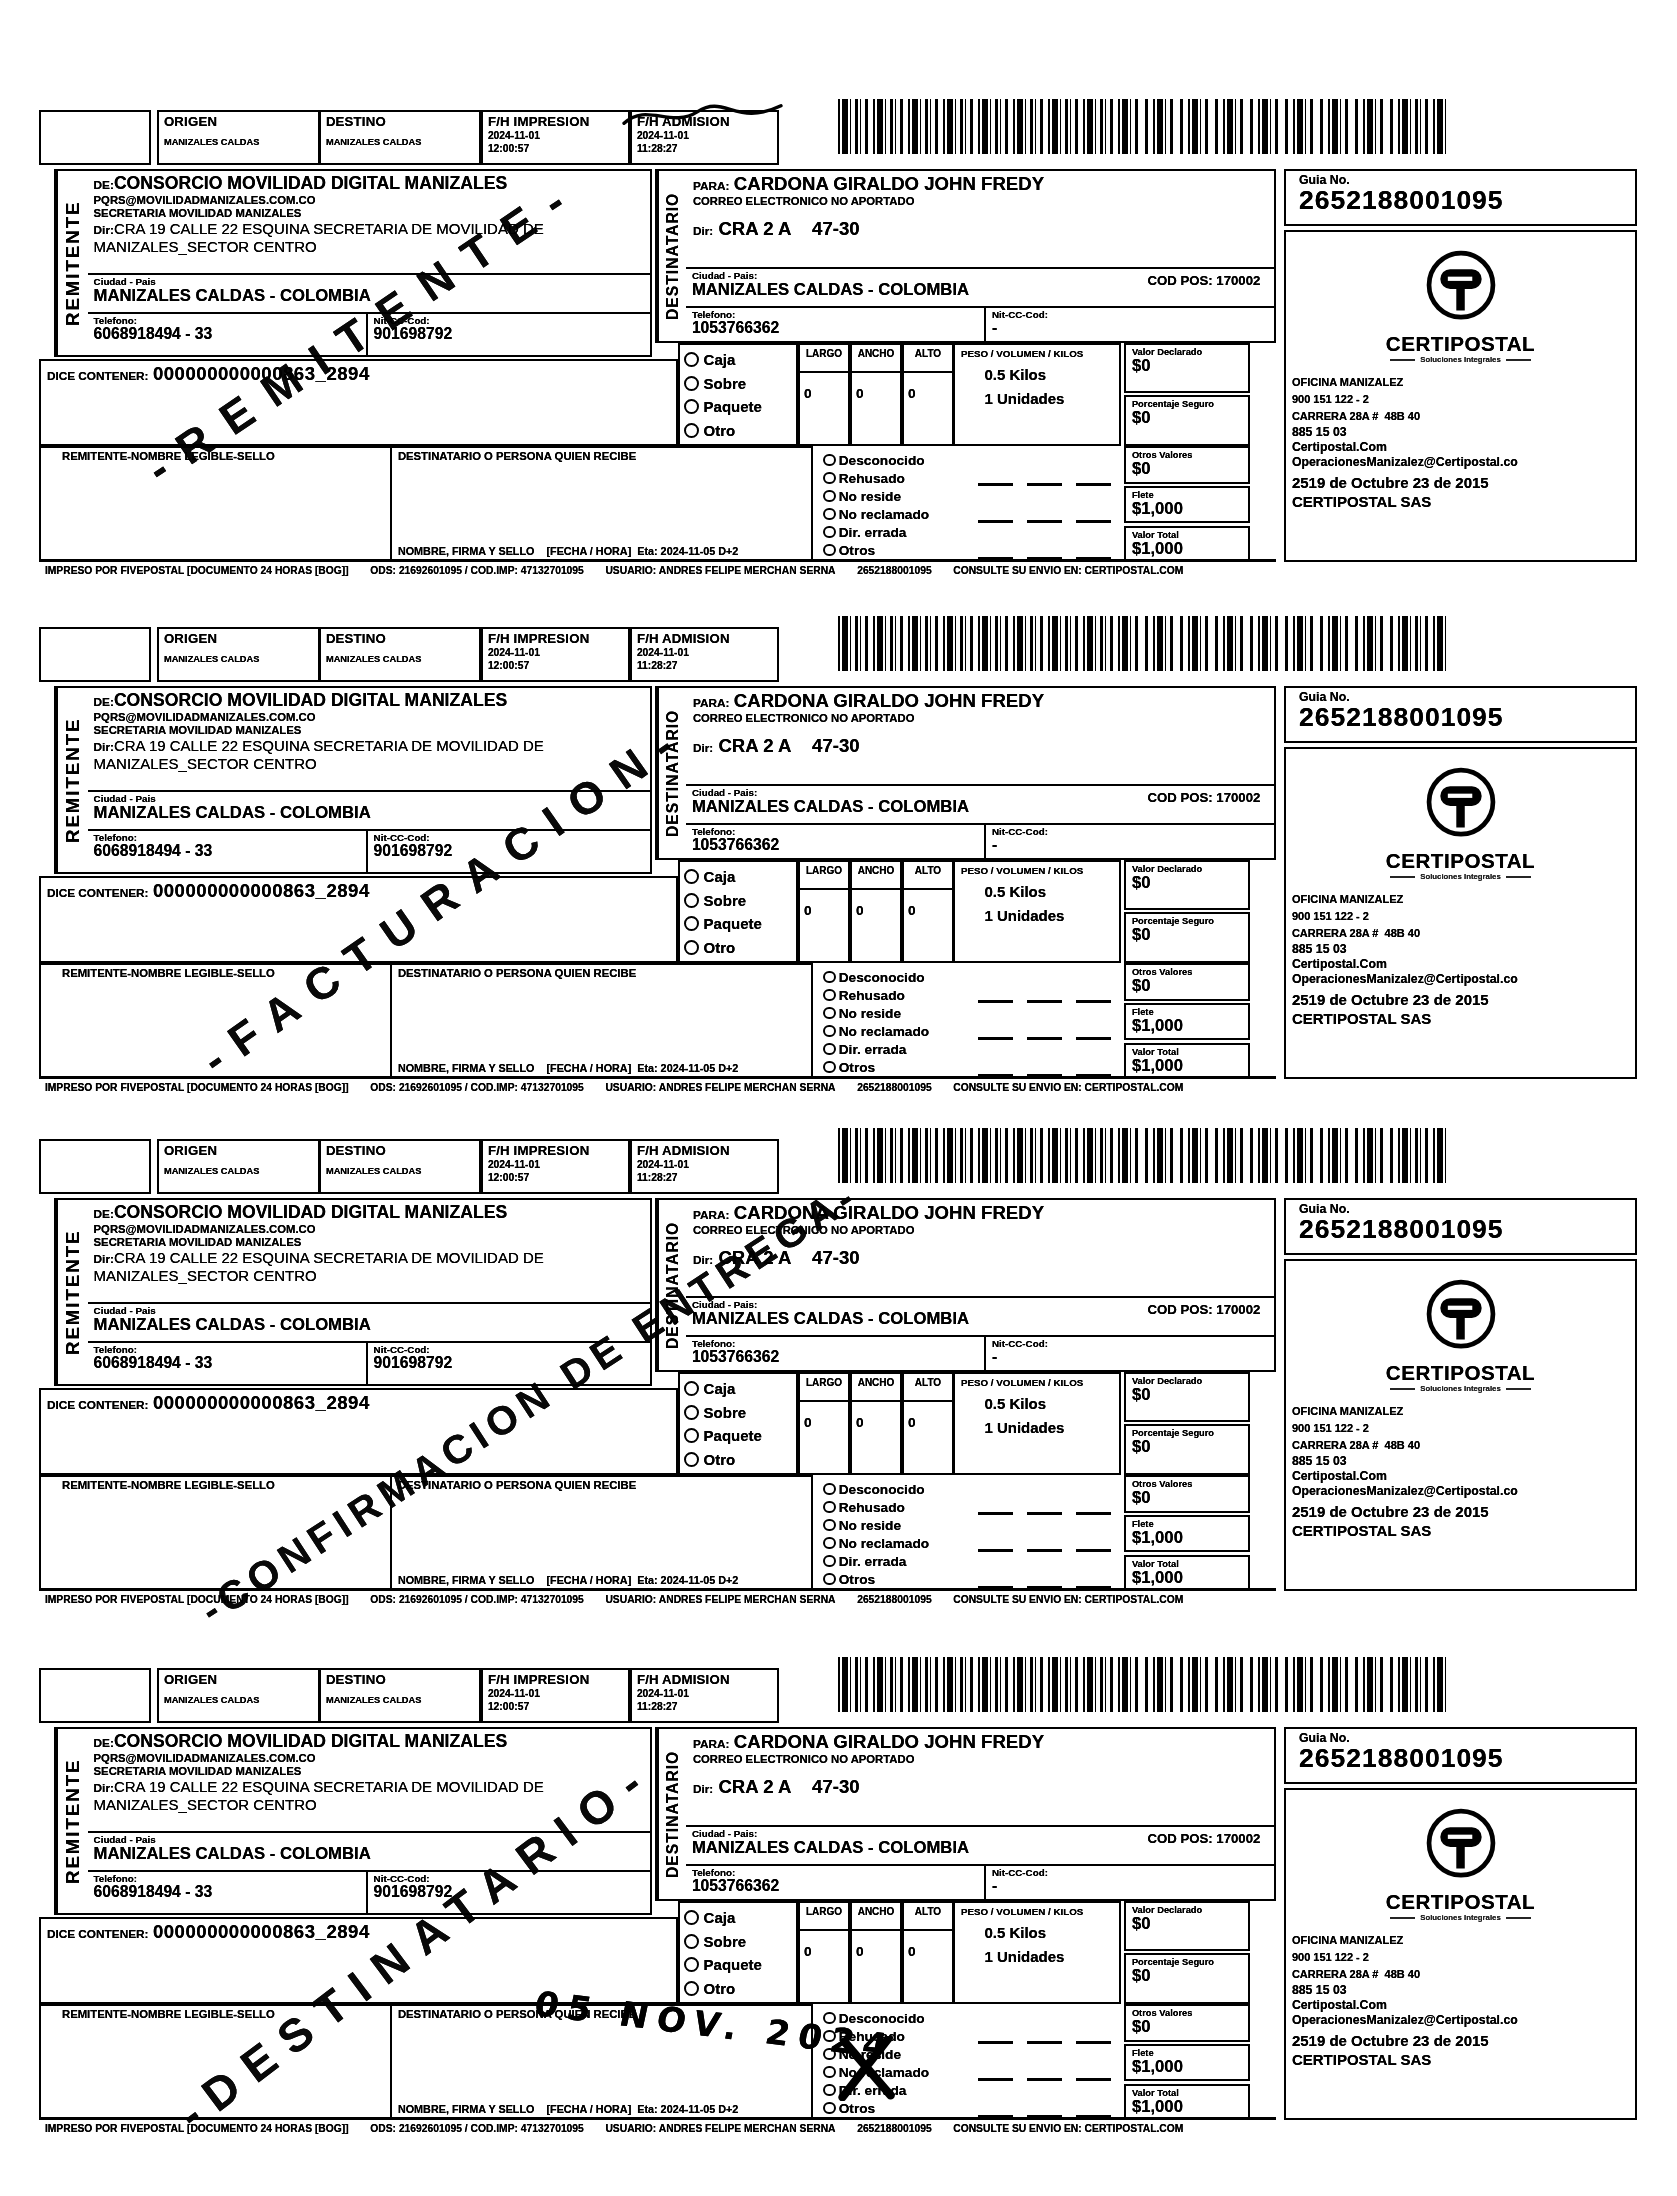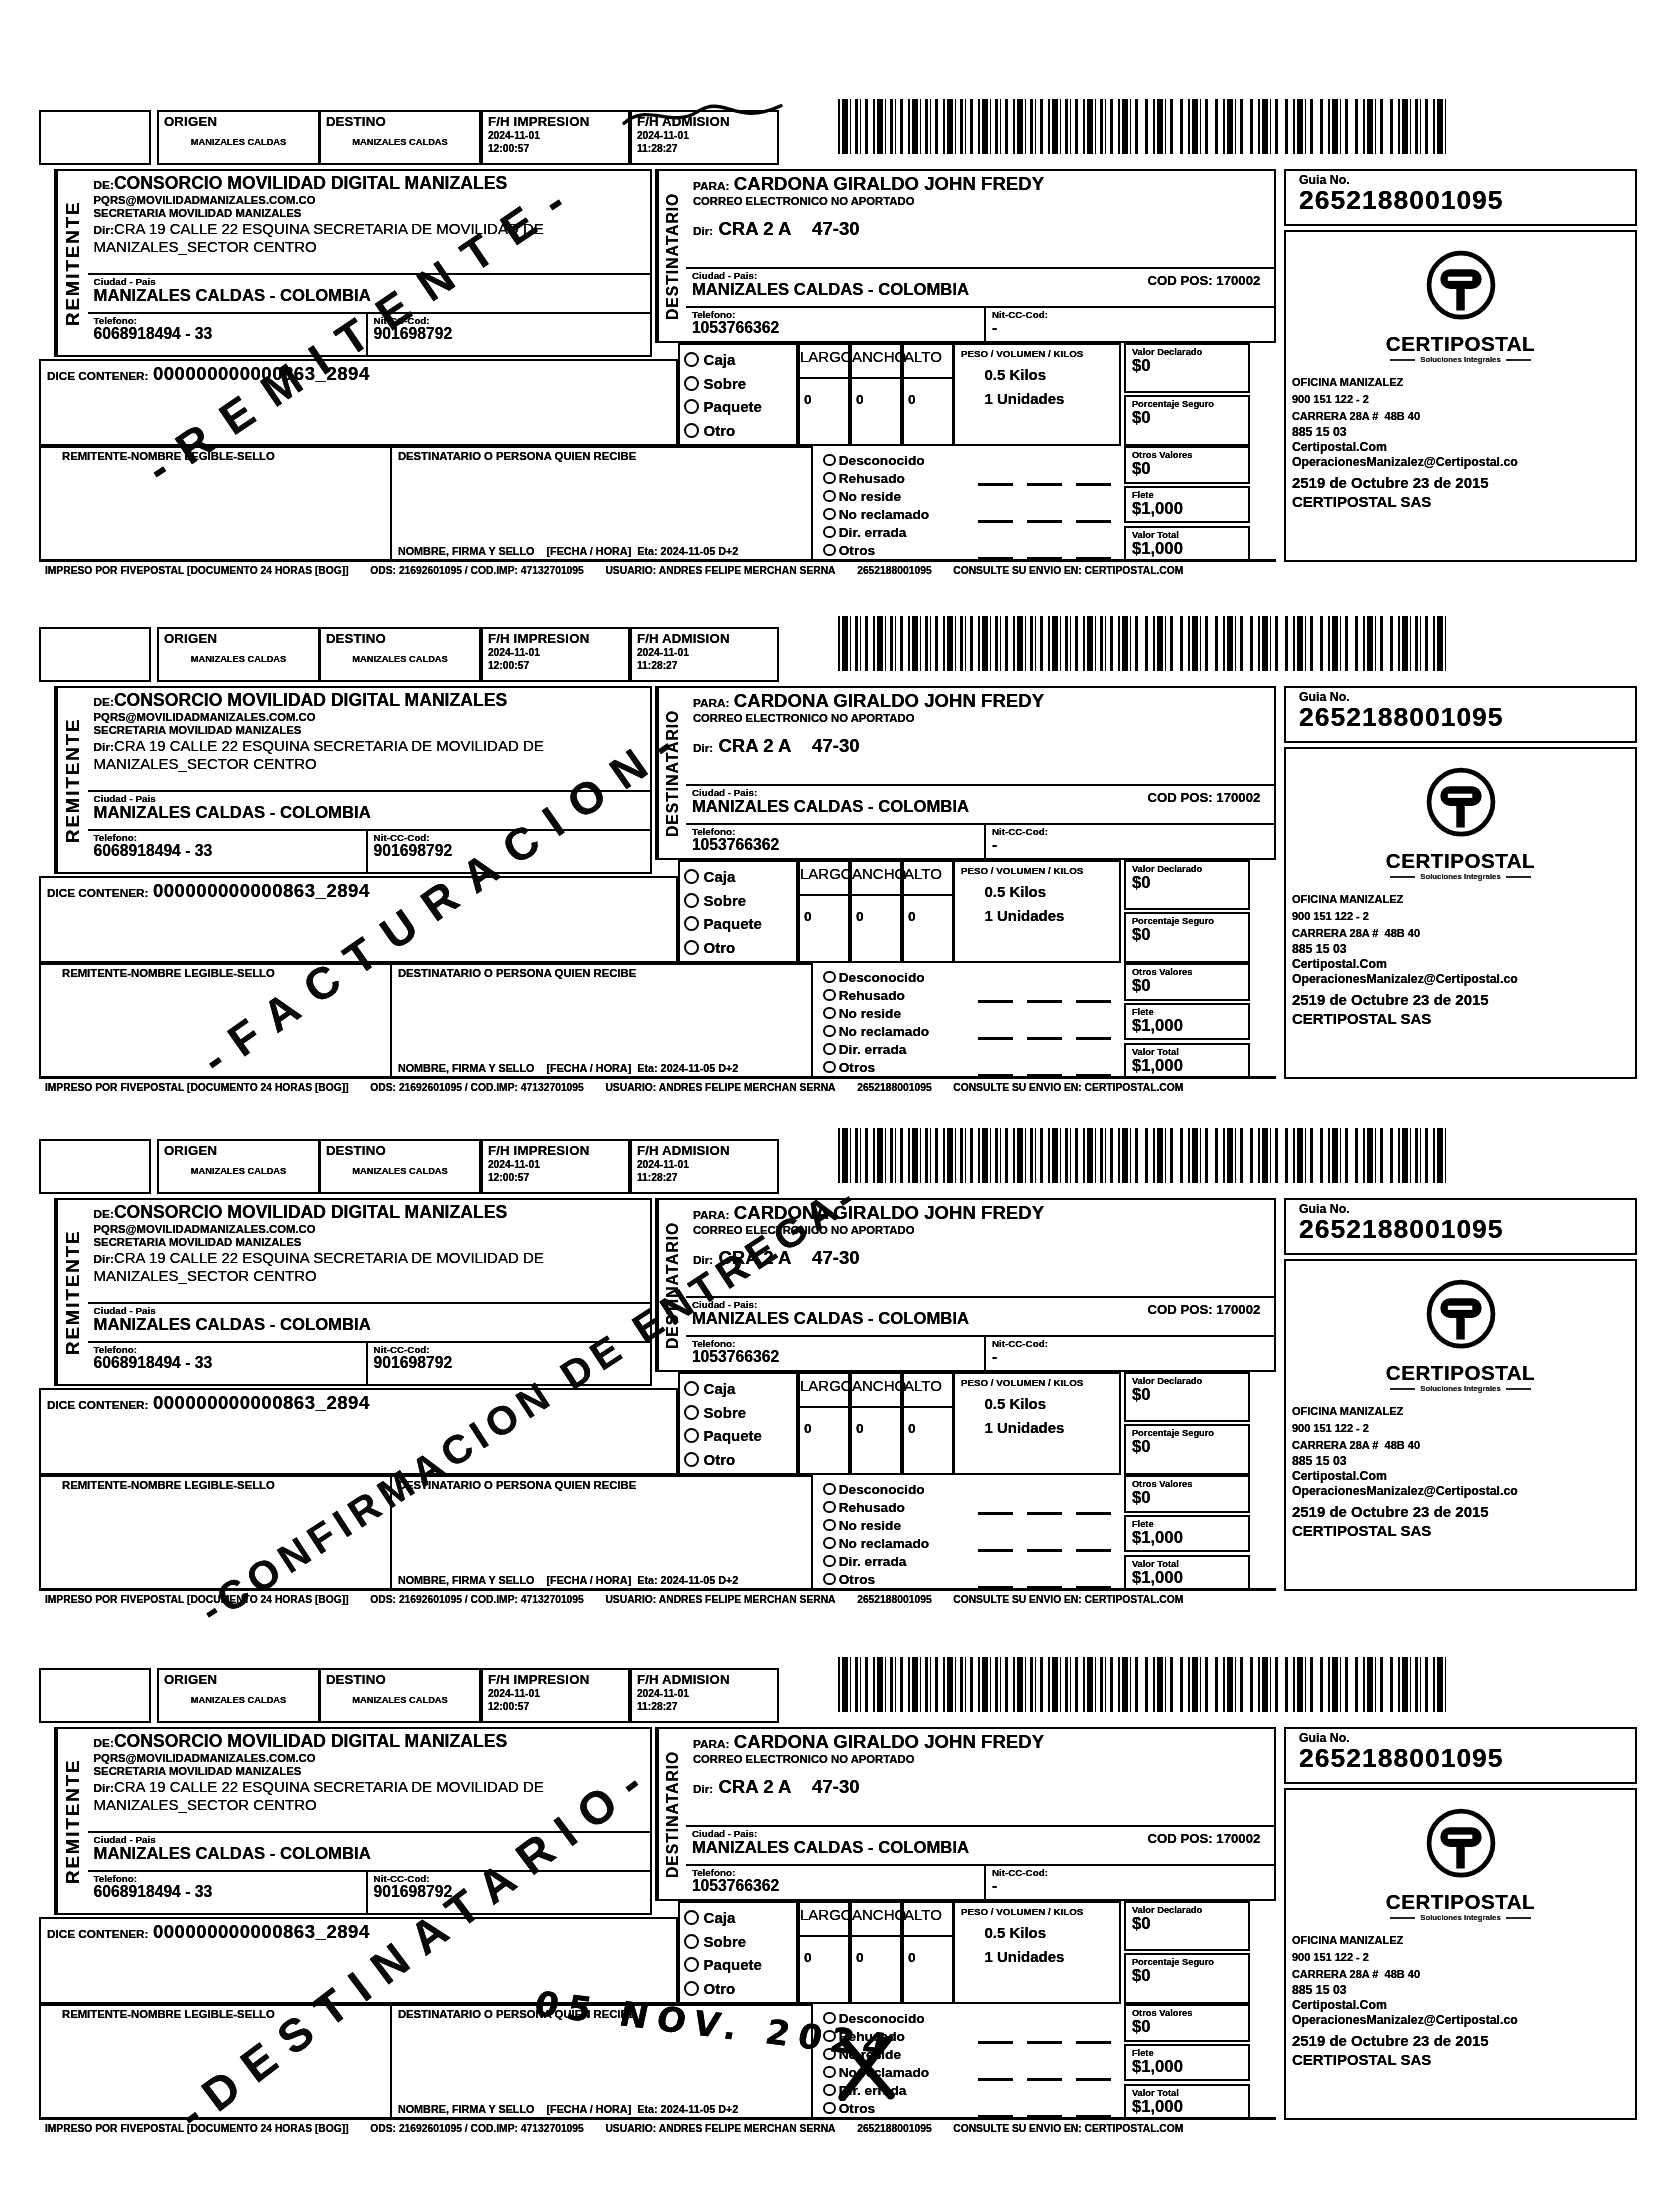--- a/index.html
+++ b/index.html
@@ -13,21 +13,21 @@
   .copy-1{top:108px;} .copy-2{top:625px;} .copy-3{top:1137px;} .copy-4{top:1666px;}
 
   
   .hdr-box{position:absolute;top:2px;height:55px;border:2.9px solid #000;box-sizing:border-box;background:#fff;padding:2px 4.9px;}
   .hdr-empty{left:0;width:112px;}
   .hdr-origen{left:118px;width:163px;}
   .hdr-destino{left:280px;width:162px;}
   .hdr-imp{left:442px;width:149px;}
   .hdr-adm{left:591px;width:149px;}
   .hdr-label{font-size:13.2px;font-weight:bold;letter-spacing:0.2px;}
-  .hdr-small{font-size:9.3px;font-weight:bold;margin-top:7.8px;text-align:center;}
+  .hdr-small{font-size:9.3px;font-weight:bold;margin-top:7.8px;}
   .hdr-date{font-size:10.3px;font-weight:bold;line-height:11.8px;margin-top:1px;}
   .barcode{position:absolute;left:799px;top:-8.8px;width:610px;height:55px;
     background:repeating-linear-gradient(90deg,#000 0 2px,#fff 2px 3.9px,#000 3.9px 9.8px,#fff 9.8px 11.8px,#000 11.8px 12.7px,#fff 12.7px 16.7px,#000 16.7px 19.6px,#fff 19.6px 21.6px,#000 21.6px 22.5px,#fff 22.5px 27.4px,#000 27.4px 30px,#fff 30px 35px);}
 
   
   .rem-wrap{position:absolute;left:14.7px;top:61px;width:598px;height:188px;border:2.9px solid #000;box-sizing:border-box;display:flex;}
   .vlabel{width:32px;border-right:2.9px solid #000;box-sizing:border-box;display:flex;align-items:center;justify-content:center;
     writing-mode:vertical-rl;transform:rotate(180deg);font-weight:bold;font-size:18.6px;letter-spacing:2px;}
   .rem-col{flex:1;display:flex;flex-direction:column;min-width:0;justify-content:flex-end;}
   .rem-de{height:104px;border-bottom:2.9px solid #000;padding:2px 5.9px;box-sizing:border-box;overflow:hidden;}
@@ -55,21 +55,21 @@
   
   .dice-box{position:absolute;left:0;top:251px;width:639px;height:87px;border:2.9px solid #000;box-sizing:border-box;padding:2px 5.9px;}
   .dice-lbl{font-size:11.8px;font-weight:bold;}
   .dice-val{font-size:18.6px;font-weight:bold;letter-spacing:0.5px;}
   .type-box{position:absolute;left:639px;top:235px;width:120px;height:103px;border:2.9px solid #000;box-sizing:border-box;padding:2.9px 3.9px;}
   .type-row{display:flex;align-items:center;height:23.5px;}
   .radio{width:10.8px;height:10.8px;border:2.5px solid #000;border-radius:50%;margin-right:4.9px;flex:0 0 auto;}
   .type-lbl{font-size:15px;font-weight:bold;}
   .dim-box{position:absolute;top:235px;width:52px;height:103px;border:2.9px solid #000;box-sizing:border-box;}
   .dim-largo{left:759px;} .dim-ancho{left:811px;} .dim-alto{left:863px;}
-  .dim-lbl{font-size:15px;font-weight:normal;text-align:left;border-bottom:2px solid #000;padding:2.9px 0 11.8px 0;}
+  .dim-lbl{font-size:10px;font-weight:bold;text-align:center;border-bottom:2px solid #000;padding:2.9px 0 11.8px 0;}
   .dim-val{font-size:13.7px;font-weight:bold;padding:13.7px 0 0 3.9px;}
   .peso-box{position:absolute;left:914px;top:235px;width:168px;height:103px;border:2.9px solid #000;box-sizing:border-box;padding:2.9px 5.9px;}
   .peso-lbl{font-size:9.8px;font-weight:bold;}
   .peso-val{font-size:15px;font-weight:bold;margin:6.9px 0 0 23.5px;}
 
   
   .val-box{position:absolute;left:1085px;width:126px;border:2.9px solid #000;box-sizing:border-box;padding:2px 5.9px;background:#fff;}
   .vb-declarado{top:235px;height:50px;}
   .vb-seguro{top:287px;height:51px;}
   .vb-otros{top:338px;height:38px;}

